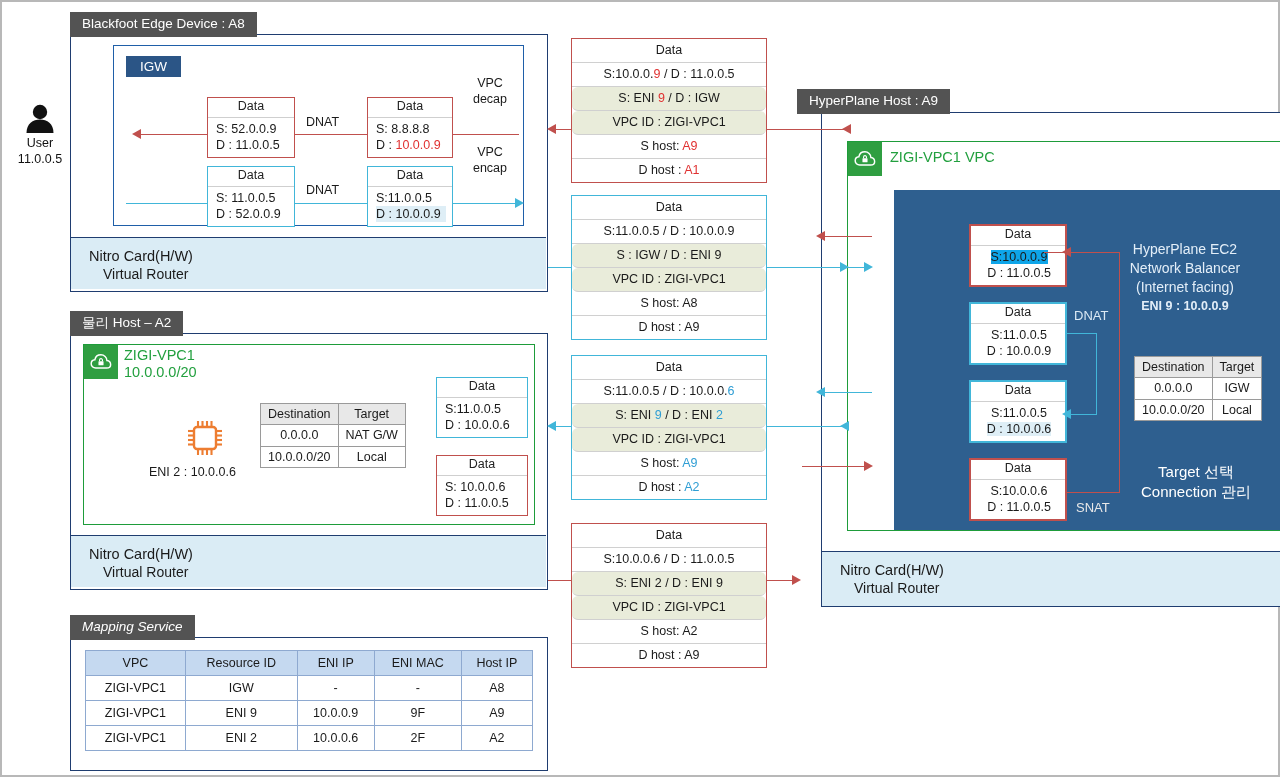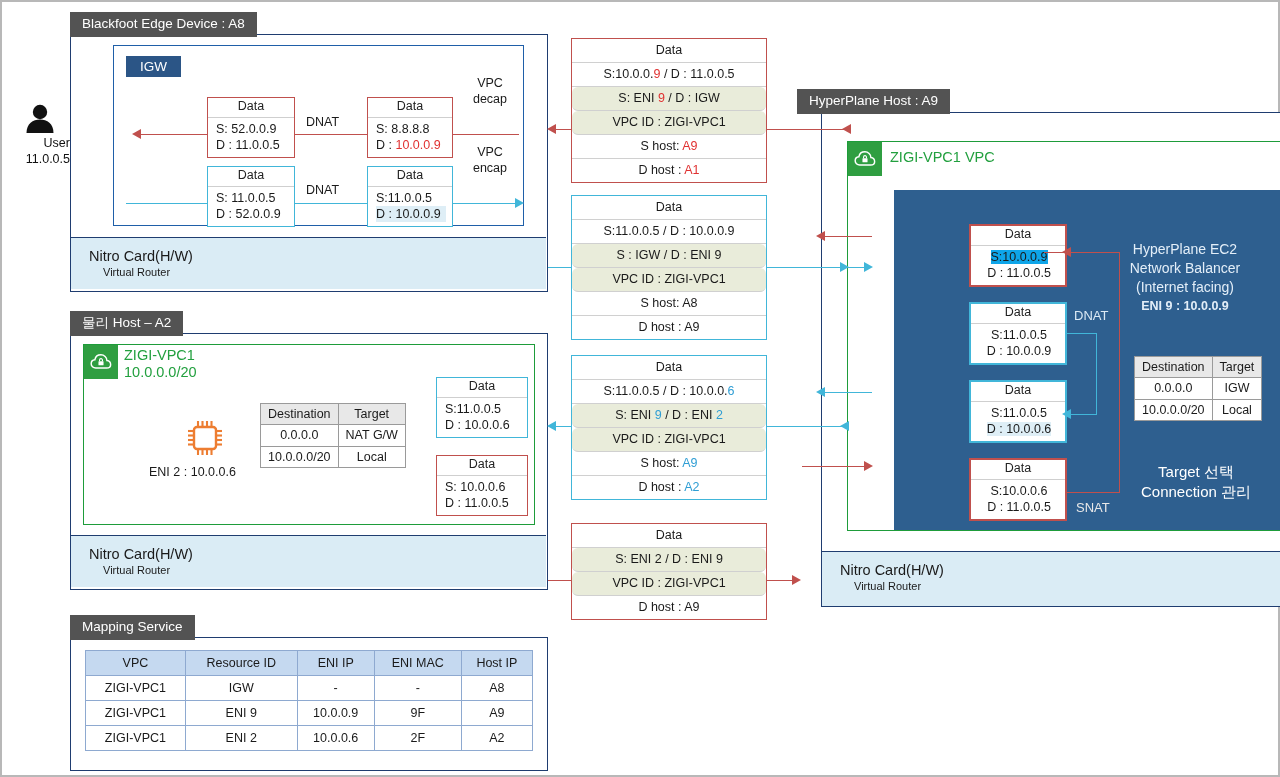--- a/index.html
+++ b/index.html
@@ -31,21 +31,21 @@
   .host-panel{
     border:1.6px solid #1f3d70;
     background:#ffffff;
   }
   .nitro{
     background:#daecf5;
     border-top:1.4px solid #1f3d70;
     padding:10px 0 0 18px;
   }
   .nitro .l1{font-size:14.5px;color:#1a1a1a;}
-  .nitro .l2{font-size:11px;color:#1a1a1a;margin-left:14px;margin-top:2px;}
+  .nitro .l2{font-size:14px;color:#1a1a1a;margin-left:14px;margin-top:2px;}
 
   
   .igw-box{border:1.6px solid #1f5fa8;background:#fff;}
   .igw-badge{
     background:#2b5586;color:#fff;font-size:13.5px;
     padding:3px 14px;display:inline-block;
   }
 
   
   .pk{
@@ -116,21 +116,21 @@
   .hline{position:absolute;height:0;border-top:1.6px solid #c0504d;}
   .hline.blue{border-top-color:#41b6d9;}
   .vline{position:absolute;width:0;border-left:1.6px solid #c0504d;}
   .vline.blue{border-left-color:#41b6d9;}
   .arw{position:absolute;width:0;height:0;}
   .arw.left{border-top:5.5px solid transparent;border-bottom:5.5px solid transparent;border-right:9px solid #c0504d;}
   .arw.right{border-top:5.5px solid transparent;border-bottom:5.5px solid transparent;border-left:9px solid #c0504d;}
   .arw.left.blue{border-right-color:#41b6d9;}
   .arw.right.blue{border-left-color:#41b6d9;}
 
-  .user-lbl{font-size:12.5px;color:#111;text-align:right;line-height:1.25;}
+  .user-lbl{font-size:12.5px;color:#111;text-align:center;line-height:1.25;}
 </style>
 </head>
 <body>
 
 <div id="canvas">
 
   <div class="abs" style="left:8px;top:100px;width:60px;">
     <div style="display:flex;justify-content:center;">
       <svg width="34" height="34" viewBox="0 0 34 34">
         <circle cx="17" cy="10" r="7.2" fill="#111"></circle>
@@ -285,21 +285,21 @@
         </div>
       </div>
     </div>
 
     <div class="abs nitro" style="left:0px;top:201px;width:474.8px;height:52px;">
       <div class="l1">Nitro Card(H/W)</div>
       <div class="l2">Virtual Router</div>
     </div>
   </div>
 
-  <div class="abs sec-tab" style="left:68px;top:613px;">Mapping Service</div>
+  <div class="abs sec-tab" style="left:68px;top:613px;font-style:italic;">Mapping Service</div>
   <div class="abs host-panel" style="left:68px;top:635px;width:478px;height:134px;padding:12px 14px;">
     <table class="ms">
       <thead>
           <tr>
         <th>VPC</th>
         <th>Resource ID</th>
         <th>ENI IP</th>
         <th>ENI MAC</th>
         <th>Host IP</th>
       </tr>
@@ -349,22 +349,24 @@
   <div class="abs pstack blue" id="pd2" style="left:569px;top:353px;width:196px;">
       <div class="row">Data</div>
       <div class="row"><span>S:11.0.0.5 / D : 10.0.0.</span><span class="blue-t">6</span></div>
       <div class="row shade"><span>S: ENI </span><span class="blue-t">9</span><span> / D : ENI </span><span class="blue-t">2</span></div>
       <div class="row shade">VPC ID : ZIGI-VPC1</div>
       <div class="row"><span>S host: </span><span class="blue-t">A9</span></div>
       <div class="row"><span>D host : </span><span class="blue-t">A2</span></div>
     </div>
   <div class="abs pstack" id="pd3" style="left:569px;top:521px;width:196px;">
       <div class="row">Data</div>
+      <div class="row">S:10.0.0.6 / D : 11.0.0.5</div>
       <div class="row shade">S: ENI 2 / D : ENI 9</div>
       <div class="row shade">VPC ID : ZIGI-VPC1</div>
+      <div class="row">S host: A2</div>
       <div class="row">D host : A9</div>
     </div>
 
   <div class="abs sec-tab" style="left:795px;top:87px;">HyperPlane Host : A9</div>
 
   <div class="abs host-panel" style="left:795px;top:110px;width:488px;height:495px;margin-left:24px;">
 
     <div class="abs vpc-box" style="left:25px;top:28px;width:438px;height:390px;">
       <div class="abs vpc-badge" style="left:0px;top:0px;">
         <svg width="22" height="20" viewBox="0 0 24 22">

